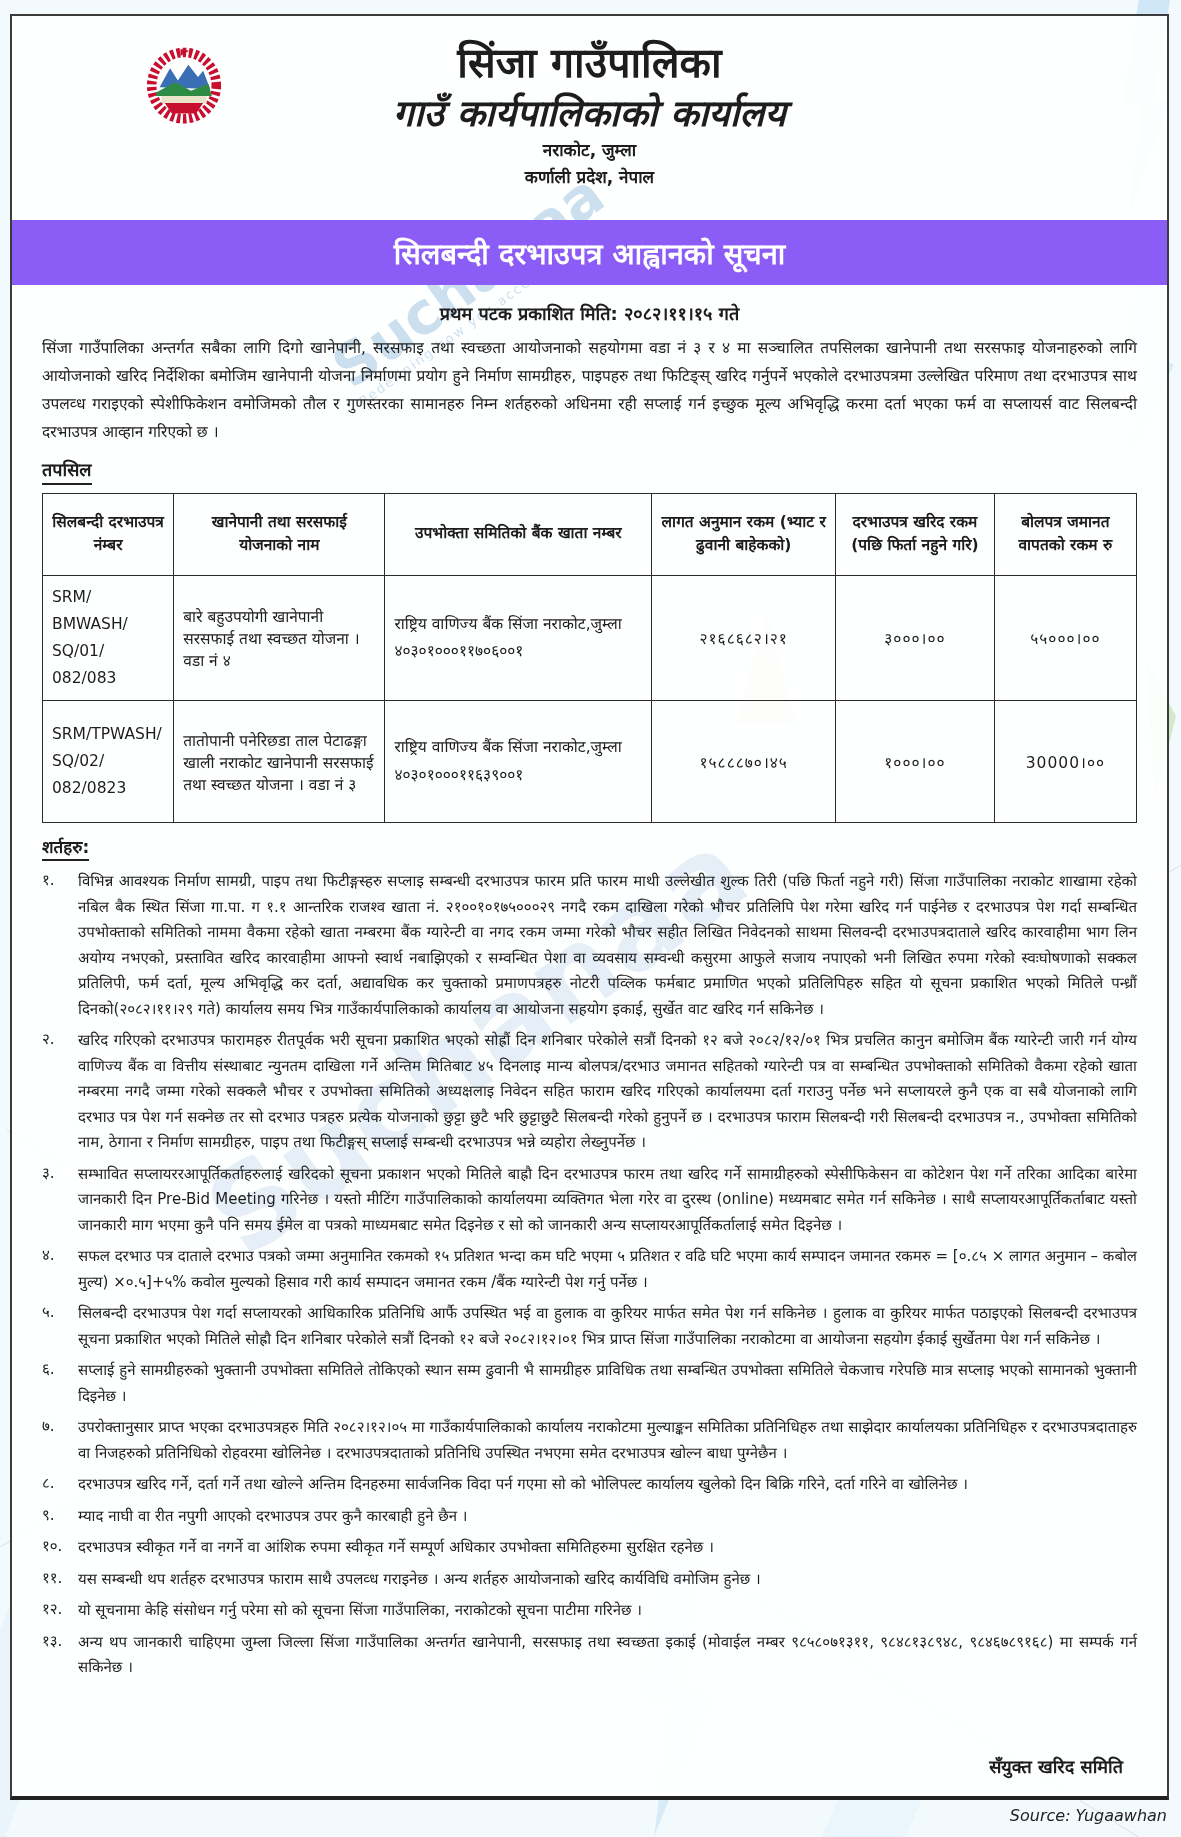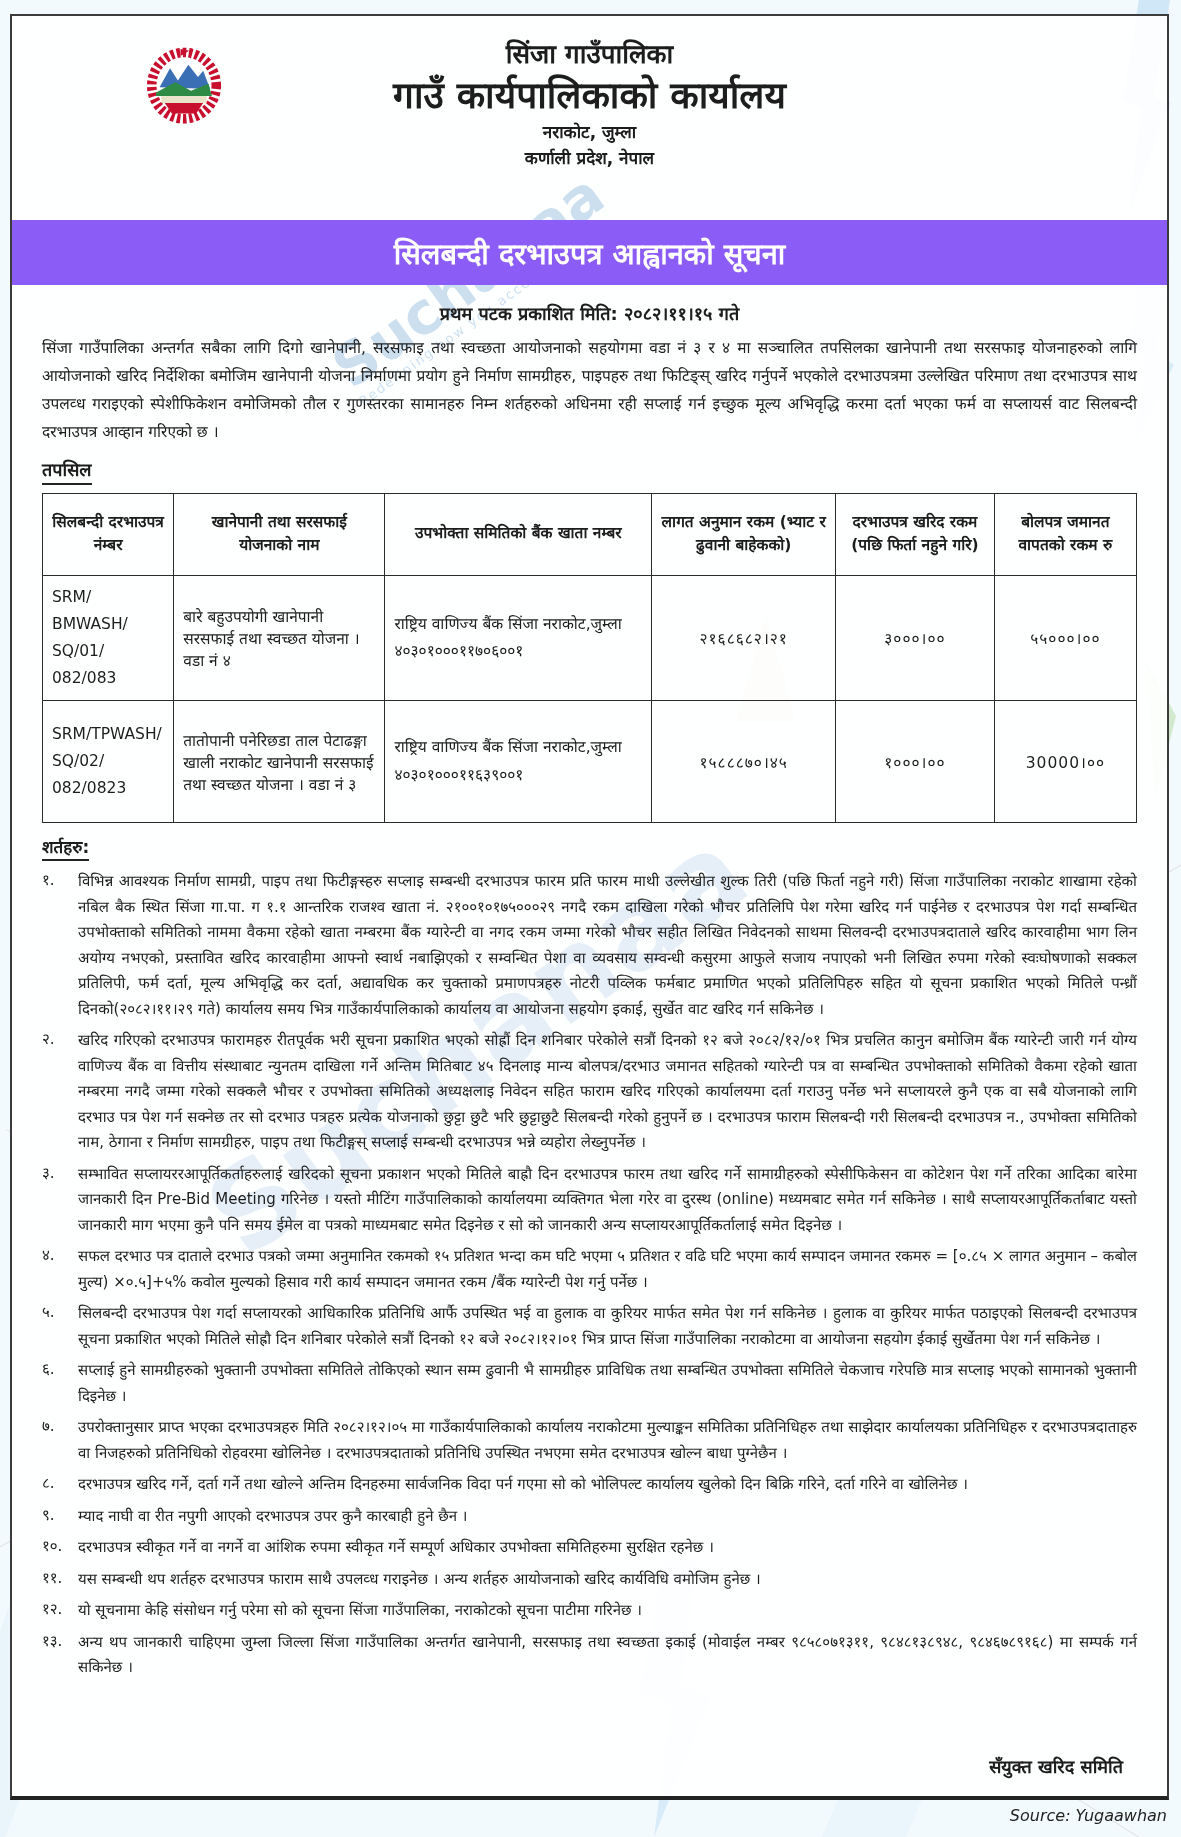--- a/index.html
+++ b/index.html
@@ -38,24 +38,24 @@
       pointer-events:none;white-space:nowrap;}
   .wm-top{left:300px;top:230px;font-size:58px;opacity:.28;}
   .wm-top .tag{display:block;font-size:13px;font-weight:normal;letter-spacing:2px;margin-top:-6px;}
   .wm-mid{left:150px;top:960px;font-size:115px;opacity:.13;}
 
   .content{position:relative;z-index:2;}
 
   
   .doc-header{position:relative;text-align:center;padding-top:22px;min-height:172px;}
   .logo{position:absolute;left:98px;top:26px;width:88px;height:82px;}
-  .org-name{font-size:26px;font-weight:bold;line-height:1.25;
+  .org-name{font-size:41px;font-weight:bold;line-height:1.25;
             font-family:"DejaVu Serif","Liberation Serif",serif;}
   .office-name{font-size:37px;font-weight:bold;line-height:1.3;
-            font-family:"DejaVu Serif","Liberation Serif",serif;}
+            font-family:"DejaVu Serif","Liberation Serif",serif;font-style:italic;}
   .addr{font-size:17px;font-weight:bold;line-height:1.55;}
 
   .banner{margin:10px -30px 0 -30px;background:#8b5cf6;color:#fff;text-align:center;
           font-size:29px;font-weight:bold;padding:13px 0;
           font-family:"DejaVu Serif","Liberation Serif",serif;}
 
   .pub-line{text-align:center;font-weight:bold;font-size:18px;margin:16px 0 10px 0;}
   .intro{font-size:15.5px;line-height:1.8;text-align:justify;}
   .tapasil{display:inline-block;font-size:18px;font-weight:bold;margin:10px 0 8px 0;
            border-bottom:2px solid #222;padding-bottom:2px;}

